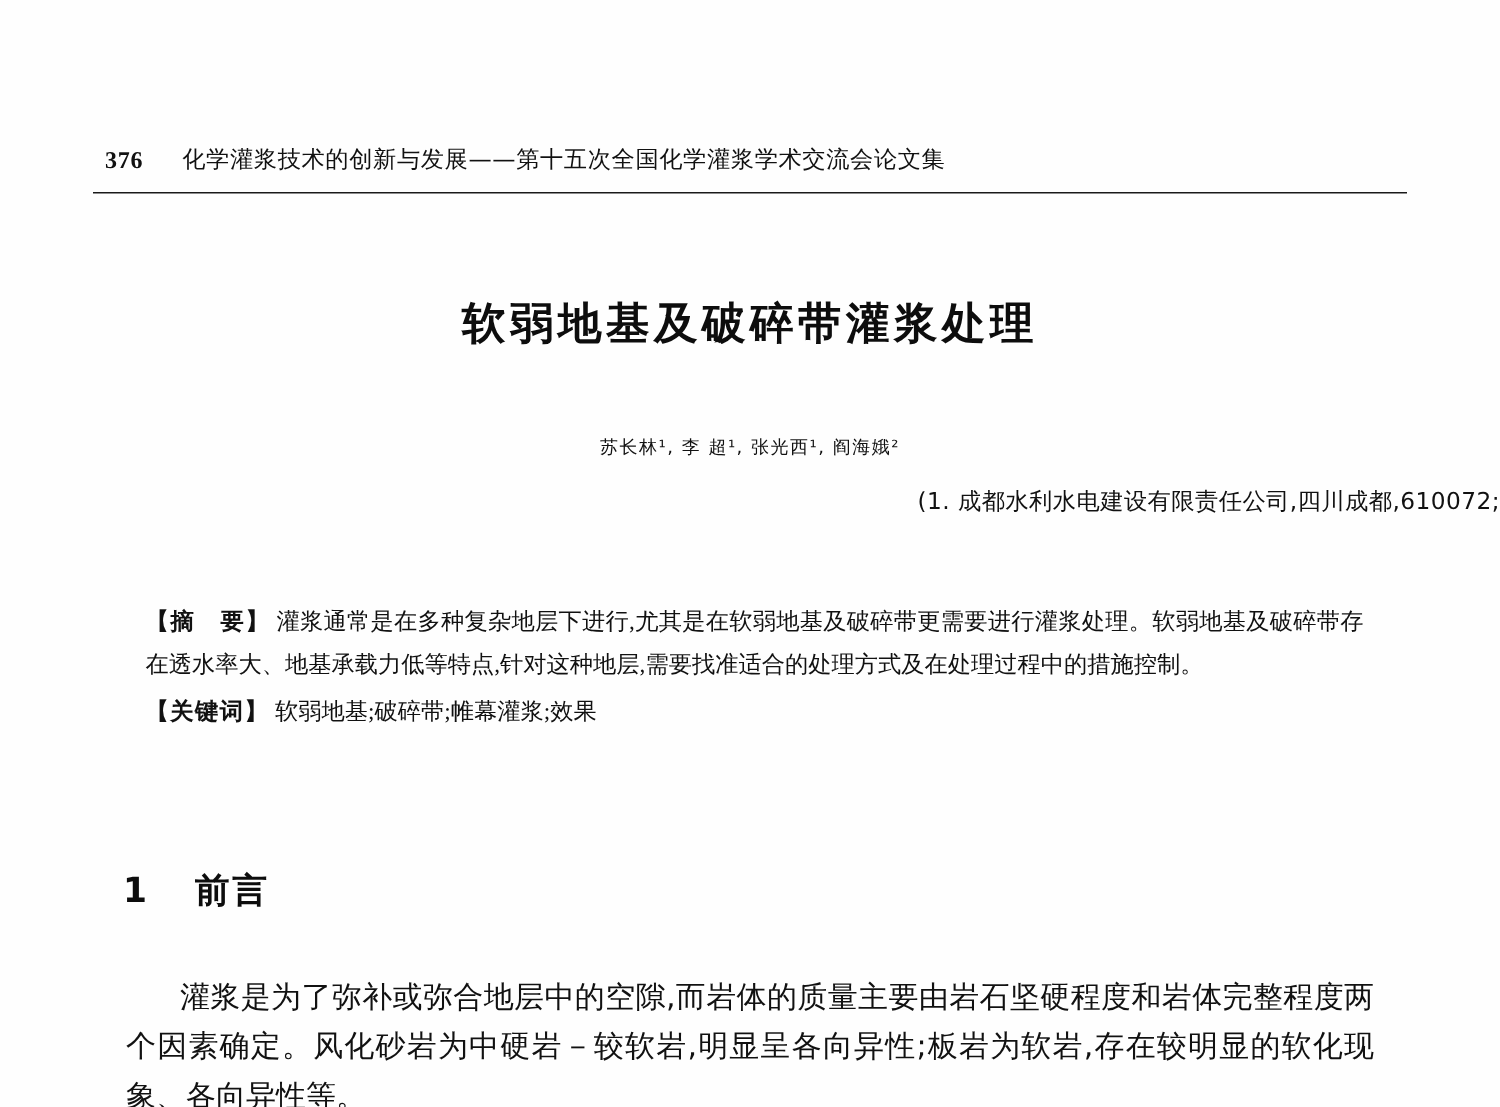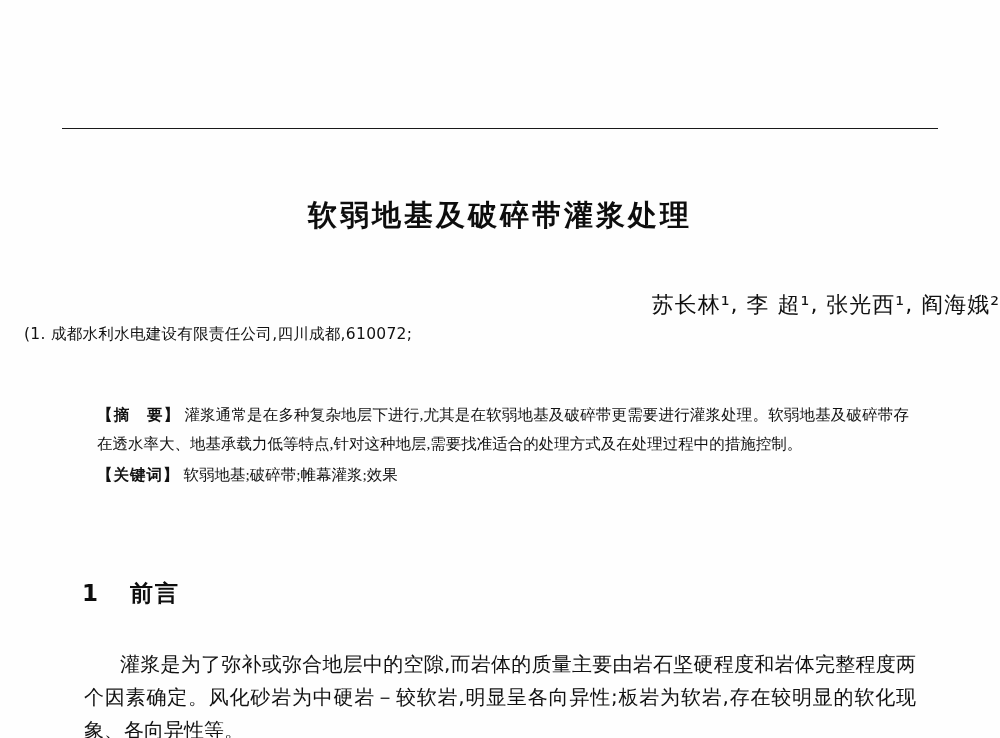--- a/index.html
+++ b/index.html
@@ -68,31 +68,31 @@
     letter-spacing: 3px;
     color: #0d0d0d;
   }
 
   
   .authors {
     position: absolute;
     top: 290px;
     left: 0;
     right: 0;
-    text-align: right;
-    font-size: 22px;
+    text-align: center;
+    font-size: 12px;
     font-family: "DejaVu Sans", "Liberation Sans", sans-serif;
     letter-spacing: 1px;
     color: #111;
   }
   .affil {
     position: absolute;
     left: 0;
     right: 0;
-    text-align: left;
+    text-align: right;
     font-size: 15.5px;
     font-family: "DejaVu Sans", "Liberation Sans", sans-serif;
     letter-spacing: 0.3px;
     color: #111;
     padding-left: 24px;
   }
   .affil1 { top: 324px; }
   .affil2 { top: 354px; }
 
   
@@ -142,20 +142,24 @@
     color: #111;
     text-align: justify;
     text-indent: 36px;
   }
 </style>
 </head>
 <body>
 
 <div class="page">
 
+  <div class="header">
+    <span class="header-folio">376</span>
+    <span class="header-title">化学灌浆技术的创新与发展——第十五次全国化学灌浆学术交流会论文集</span>
+  </div>
   <div class="header-rule"></div>
 
   <div class="doc-title">软弱地基及破碎带灌浆处理</div>
 
   <div class="authors">苏长林¹,  李  超¹,  张光西¹,  阎海娥²</div>
 
   <div class="affil affil1">(1. 成都水利水电建设有限责任公司,四川成都,610072;</div>
 
   <div class="abstract-block">
     <div>

